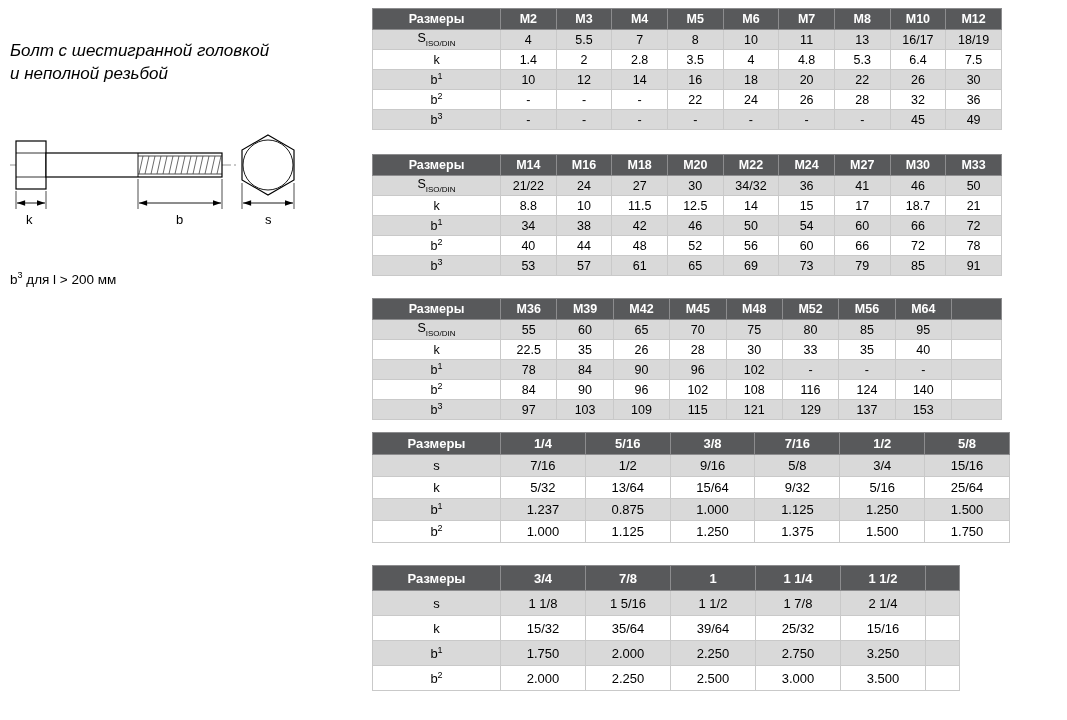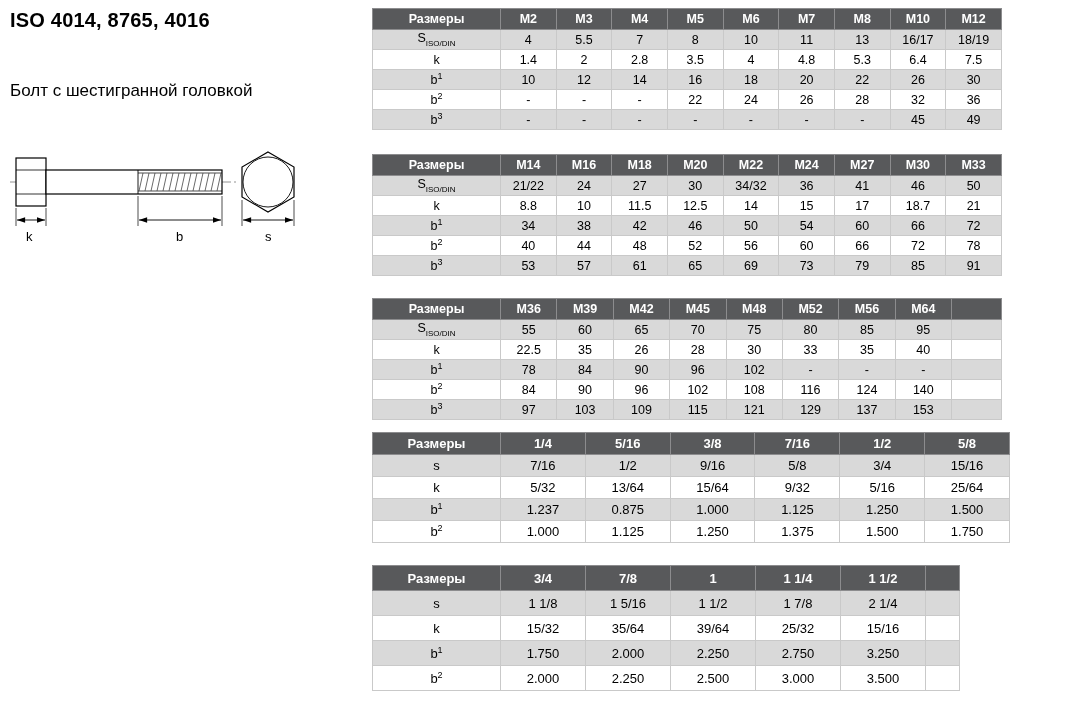--- a/index.html
+++ b/index.html
@@ -4,21 +4,21 @@
 <style>
   *{box-sizing:border-box;}
   html,body{margin:0;padding:0;}
   body{
     width:1067px;height:720px;position:relative;overflow:hidden;
     background:#ffffff;color:#000;
     font-family:"Liberation Sans","DejaVu Sans",sans-serif;
   }
   .left-panel{position:absolute;left:10px;top:6px;width:360px;}
   .page-title{font-size:20px;font-weight:700;line-height:28px;letter-spacing:.2px;}
-  .page-subtitle{margin-top:45px;font-size:17px;line-height:23px;}
+  .page-subtitle{margin-top:33px;font-size:17px;line-height:23px;font-style:italic;}
   .drawing-wrap{margin-top:44px;}
   .notes{margin-top:20px;font-size:13.5px;line-height:25px;}
   .notes sup{font-size:9px;}
   .right-panel{position:absolute;left:372px;top:8px;}
   table.dim-table{
     border-collapse:collapse;table-layout:fixed;text-align:center;
     font-size:12.5px;border:1px solid #4a4a4c;
   }
   .dim-table th{background:#58595b;color:#ffffff;font-weight:700;border:1px solid #8c8c8e;padding:0;height:21px;}
   .dim-table td{border:1px solid #c9c9c9;padding:0;height:20px;}
@@ -38,24 +38,24 @@
   .t5{margin-top:22px;}
   .t4 th,.t4 td{height:22px;font-size:13px;}
   .t5 th,.t5 td{height:25px;font-size:13px;}
   svg text{font-family:"Liberation Sans",sans-serif;font-size:13px;fill:#000;}
 </style>
 </head>
 <body>
 
 <div class="left-panel">
   <div class="page-title">
-    <div>ISO 4014, 8765, 4016</div>
   </div>
   <div class="page-subtitle">
     <div>Болт с шестигранной головкой</div>
+    <div>и неполной резьбой</div>
   </div>
 
   <div class="drawing-wrap">
     <svg width="330" height="110" viewBox="0 0 330 110">
       <defs>
         <marker id="arrE" markerWidth="10" markerHeight="8" refX="9" refY="3" orient="auto">
             <path d="M0 0 L9 3 L0 6 Z" fill="#000"></path>
           </marker>
         <marker id="arrS" markerWidth="10" markerHeight="8" refX="0" refY="3" orient="auto">
             <path d="M9 0 L0 3 L9 6 Z" fill="#000"></path>
@@ -96,20 +96,21 @@
       <g>
         <line x1="232" y1="54" x2="232" y2="80" stroke="#000" stroke-width="0.7"></line>
         <line x1="284" y1="54" x2="284" y2="80" stroke="#000" stroke-width="0.7"></line>
         <line x1="233" y1="74" x2="283" y2="74" stroke="#000" stroke-width="0.9" marker-start="url(#arrS)" marker-end="url(#arrE)"></line>
         <text x="255" y="95">s</text>
       </g>
     </svg>
   </div>
 
   <div class="notes">
+    <div class="note-line"><span>b</span><sup>3</sup><span> для l &gt; 200 мм</span></div>
   </div>
 </div>
 
 <div class="right-panel">
   <table class="dim-table t1">
       <thead>
         <tr>
           <th>Размеры</th>
           <th>M2</th>
           <th>M3</th>

